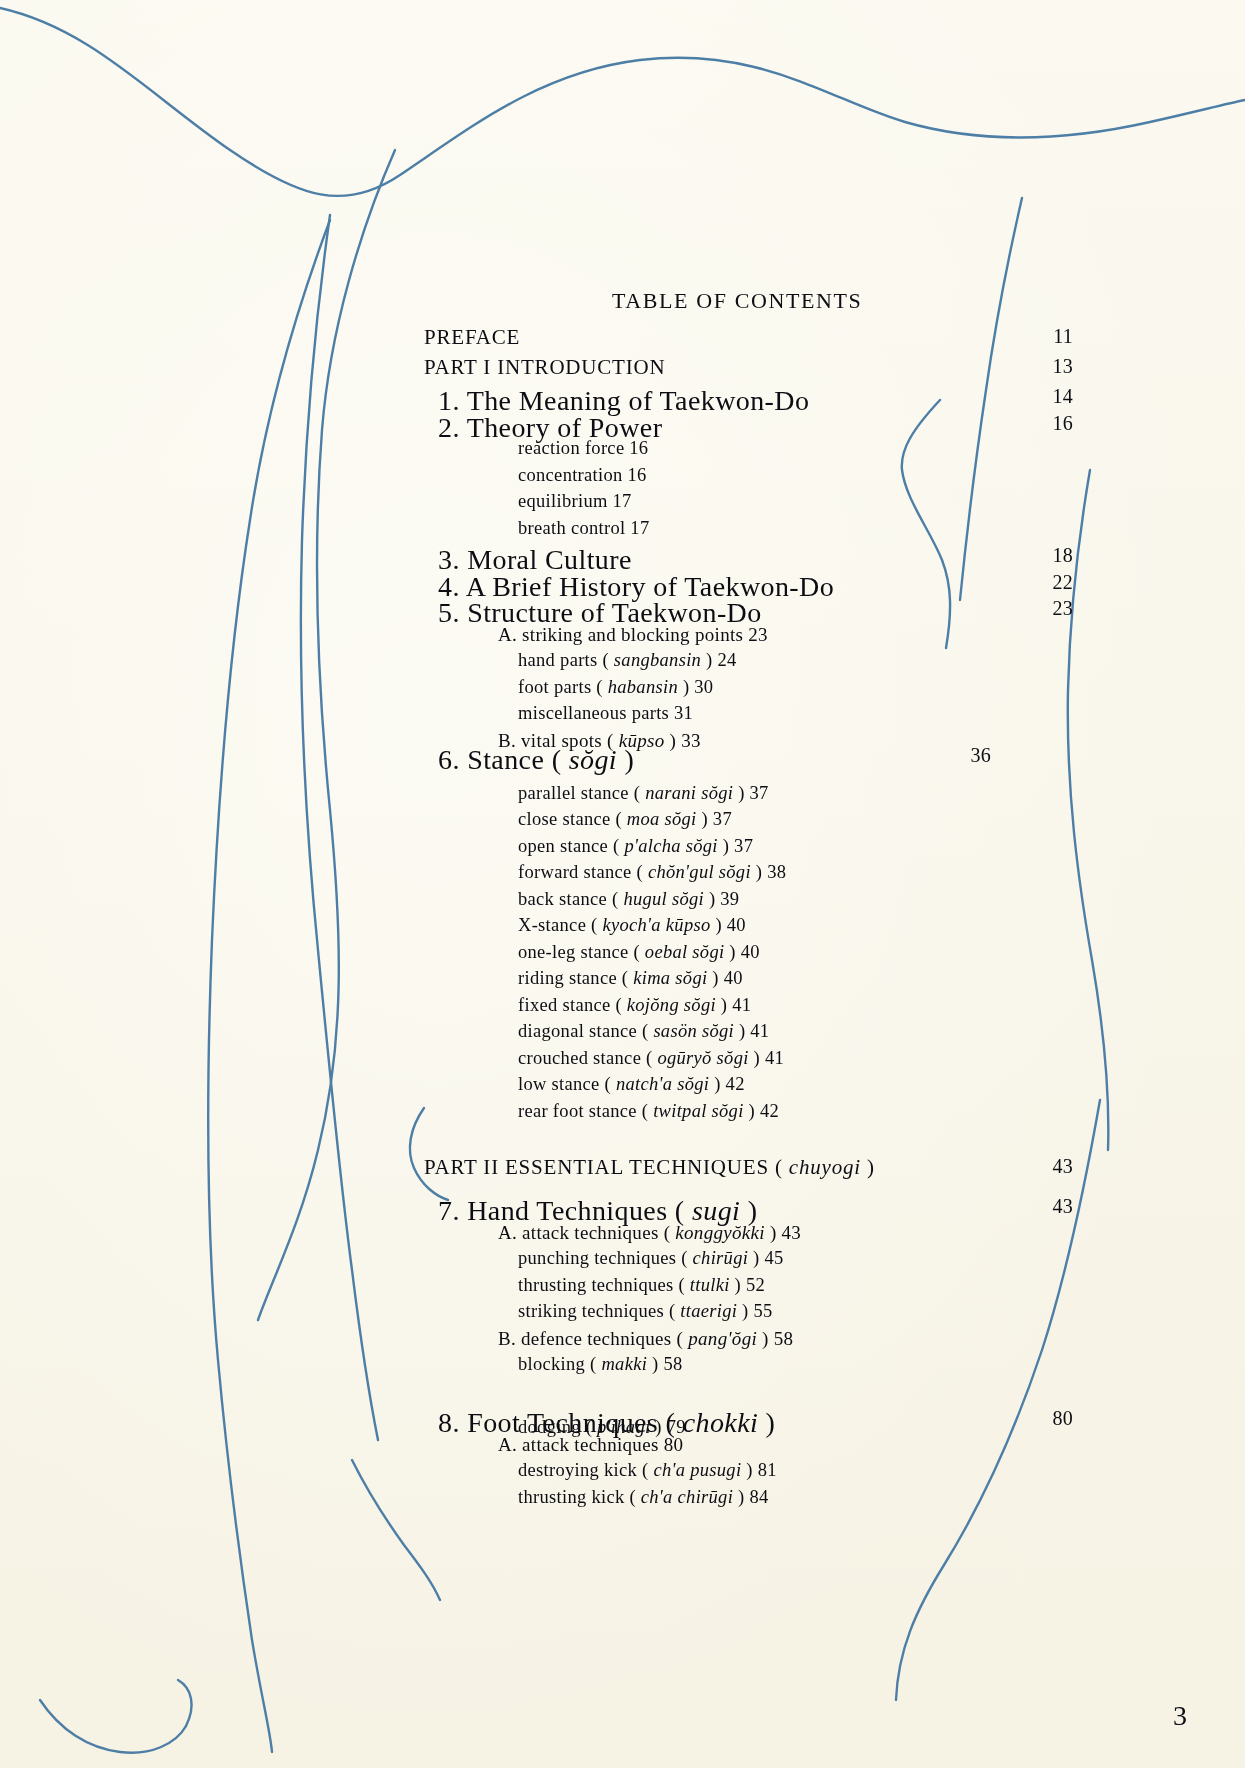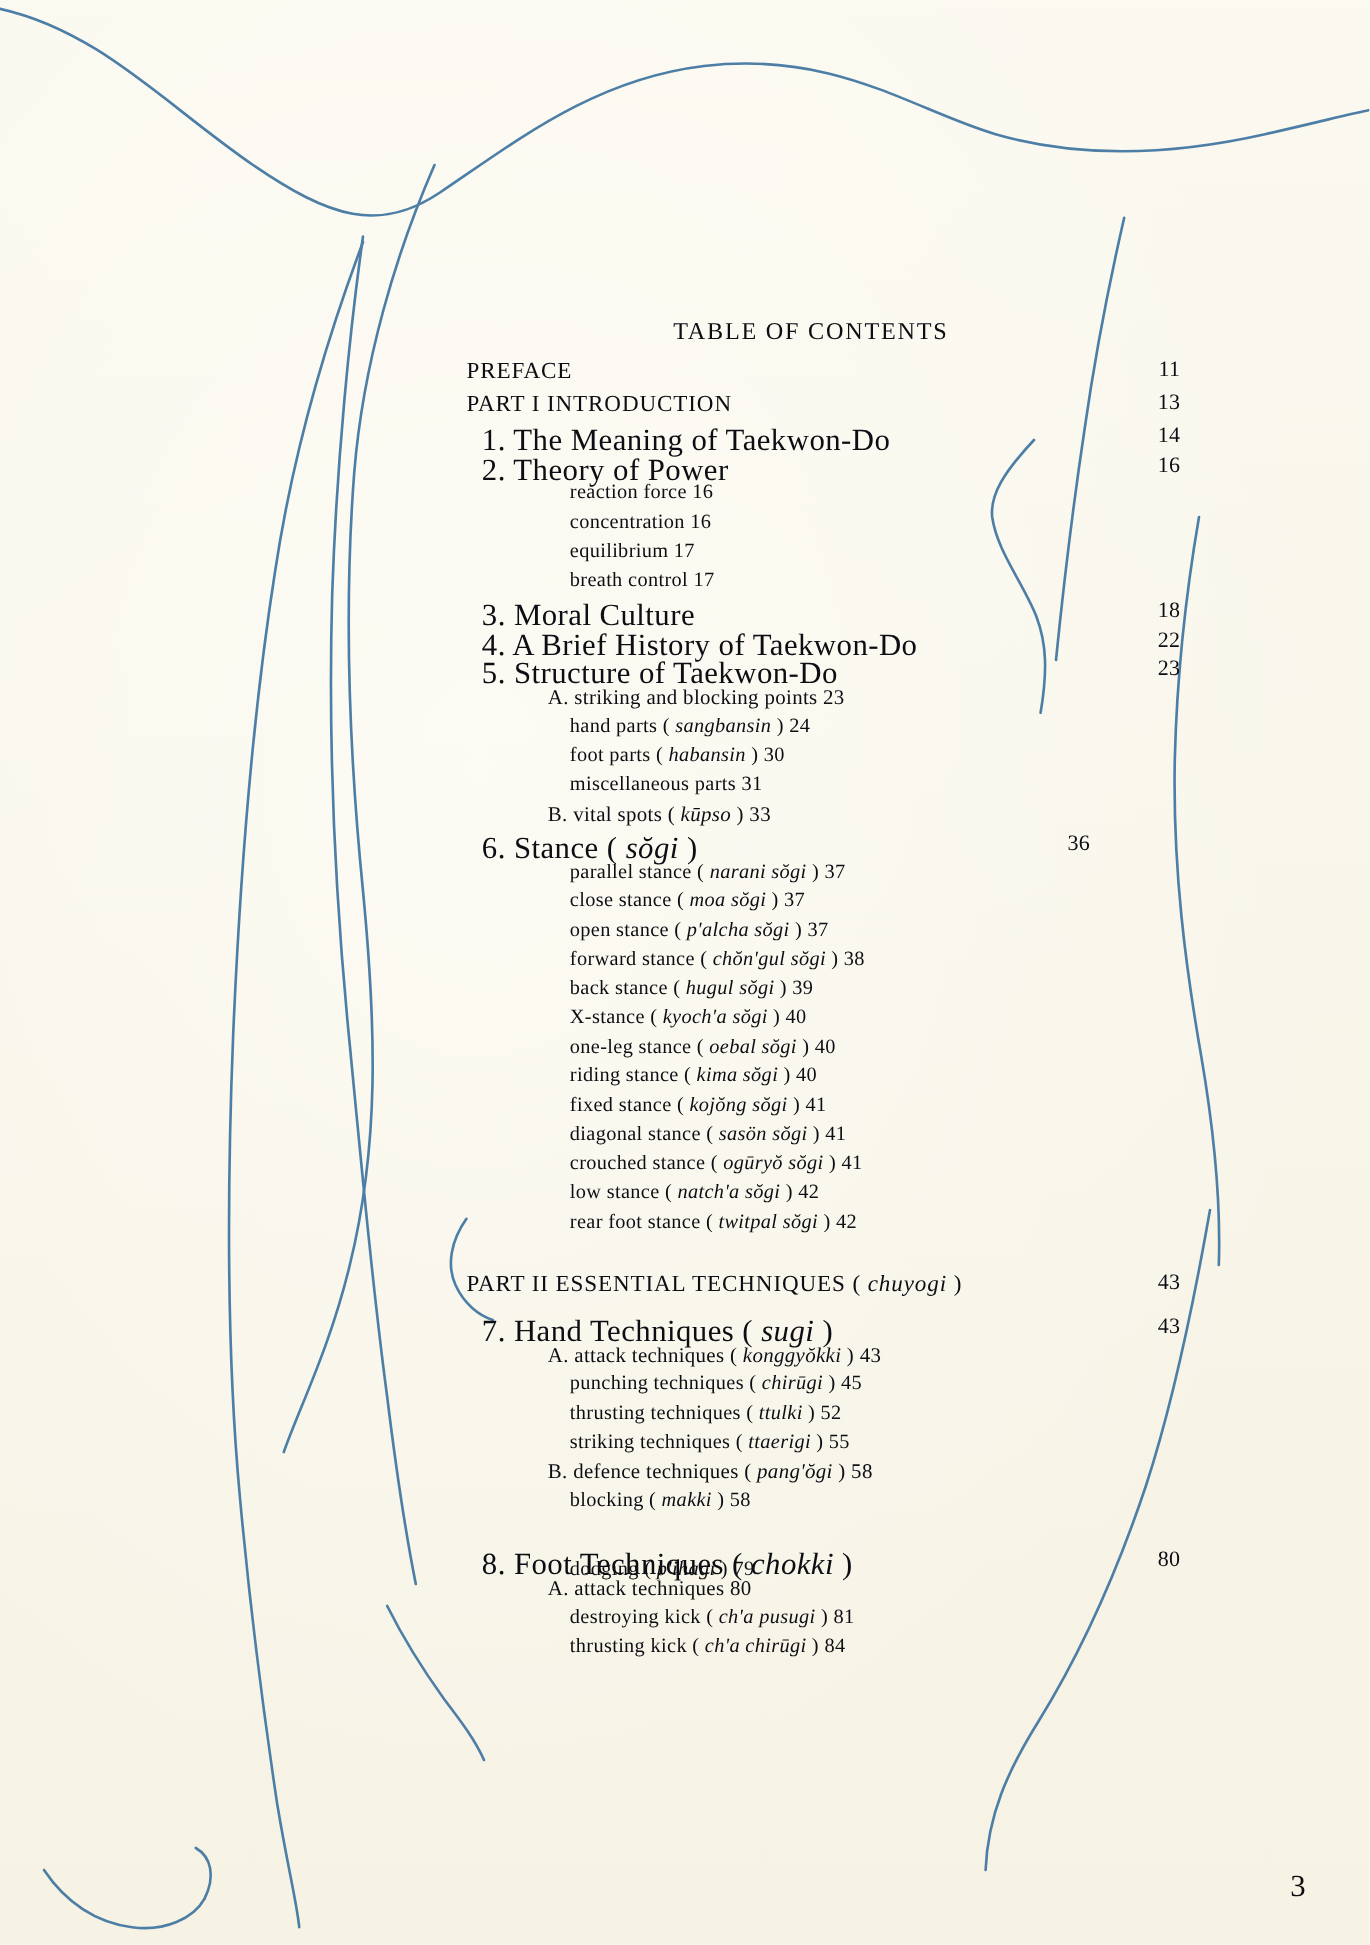--- a/index.html
+++ b/index.html
@@ -172,41 +172,41 @@
         </div>
         <div class="line" style="position: absolute; left: 0px; top: 351.5px; width: 1245px;">
           <span class="txt lvl-sub" style="left: 518px;">foot parts ( <i>habansin</i> )   30</span>
         </div>
         <div class="line" style="position: absolute; left: 0px; top: 378px; width: 1157px;">
           <span class="txt lvl-sub" style="left: 518px;">miscellaneous parts   31</span>
         </div>
         <div class="line" style="position: absolute; left: 0px; top: 404.5px; width: 1245px;">
           <span class="txt lvl-a" style="left: 498px;">B.  vital spots ( <i>kūpso</i> )   33</span>
         </div>
-        <div class="line" style="position: absolute; left: 0px; top: 431px; width: 1163px;">
+        <div class="line" style="position: absolute; left: 0px; top: 419px; width: 1163px;">
           <span class="txt lvl-1" style="left: 438px;">6. Stance ( <i>sŏgi</i> )</span>
           <span class="pg pgnum">36</span>
         </div>
         <div class="line" style="position: absolute; left: 0px; top: 457.5px; width: 1245px;">
           <span class="txt lvl-sub" style="left: 518px;">parallel stance ( <i>narani sŏgi</i> )   37</span>
         </div>
         <div class="line" style="position: absolute; left: 0px; top: 484px; width: 1245px;">
           <span class="txt lvl-sub" style="left: 518px;">close stance ( <i>moa sŏgi</i> )   37</span>
         </div>
         <div class="line" style="position: absolute; left: 0px; top: 510.5px; width: 1245px;">
           <span class="txt lvl-sub" style="left: 518px;">open stance ( <i>p'alcha sŏgi</i> )   37</span>
         </div>
         <div class="line" style="position: absolute; left: 0px; top: 537px; width: 1245px;">
           <span class="txt lvl-sub" style="left: 518px;">forward stance ( <i>chŏn'gul sŏgi</i> )   38</span>
         </div>
         <div class="line" style="position: absolute; left: 0px; top: 563.5px; width: 1245px;">
           <span class="txt lvl-sub" style="left: 518px;">back stance ( <i>hugul sŏgi</i> )   39</span>
         </div>
         <div class="line" style="position: absolute; left: 0px; top: 590px; width: 1245px;">
-          <span class="txt lvl-sub" style="left: 518px;">X-stance ( <i>kyoch'a sŏgi</i> )   40</span>
+          <span class="txt lvl-sub" style="left: 518px;">X-stance ( <i>kyoch'a kūpso</i> )   40</span>
         </div>
         <div class="line" style="position: absolute; left: 0px; top: 616.5px; width: 1245px;">
           <span class="txt lvl-sub" style="left: 518px;">one-leg stance ( <i>oebal sŏgi</i> )   40</span>
         </div>
         <div class="line" style="position: absolute; left: 0px; top: 643px; width: 1245px;">
           <span class="txt lvl-sub" style="left: 518px;">riding stance ( <i>kima sŏgi</i> )   40</span>
         </div>
         <div class="line" style="position: absolute; left: 0px; top: 669.5px; width: 1245px;">
           <span class="txt lvl-sub" style="left: 518px;">fixed stance ( <i>kojŏng sŏgi</i> )   41</span>
         </div>

